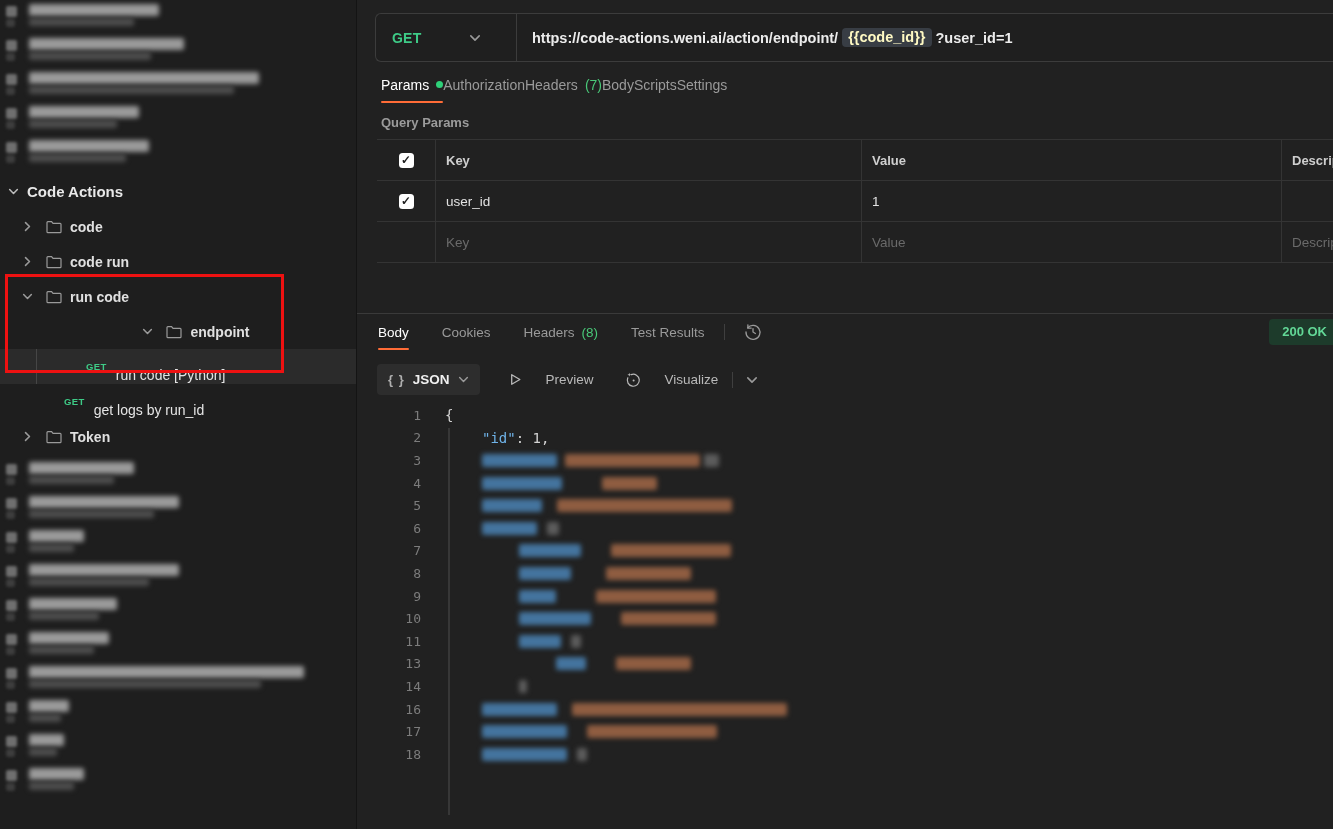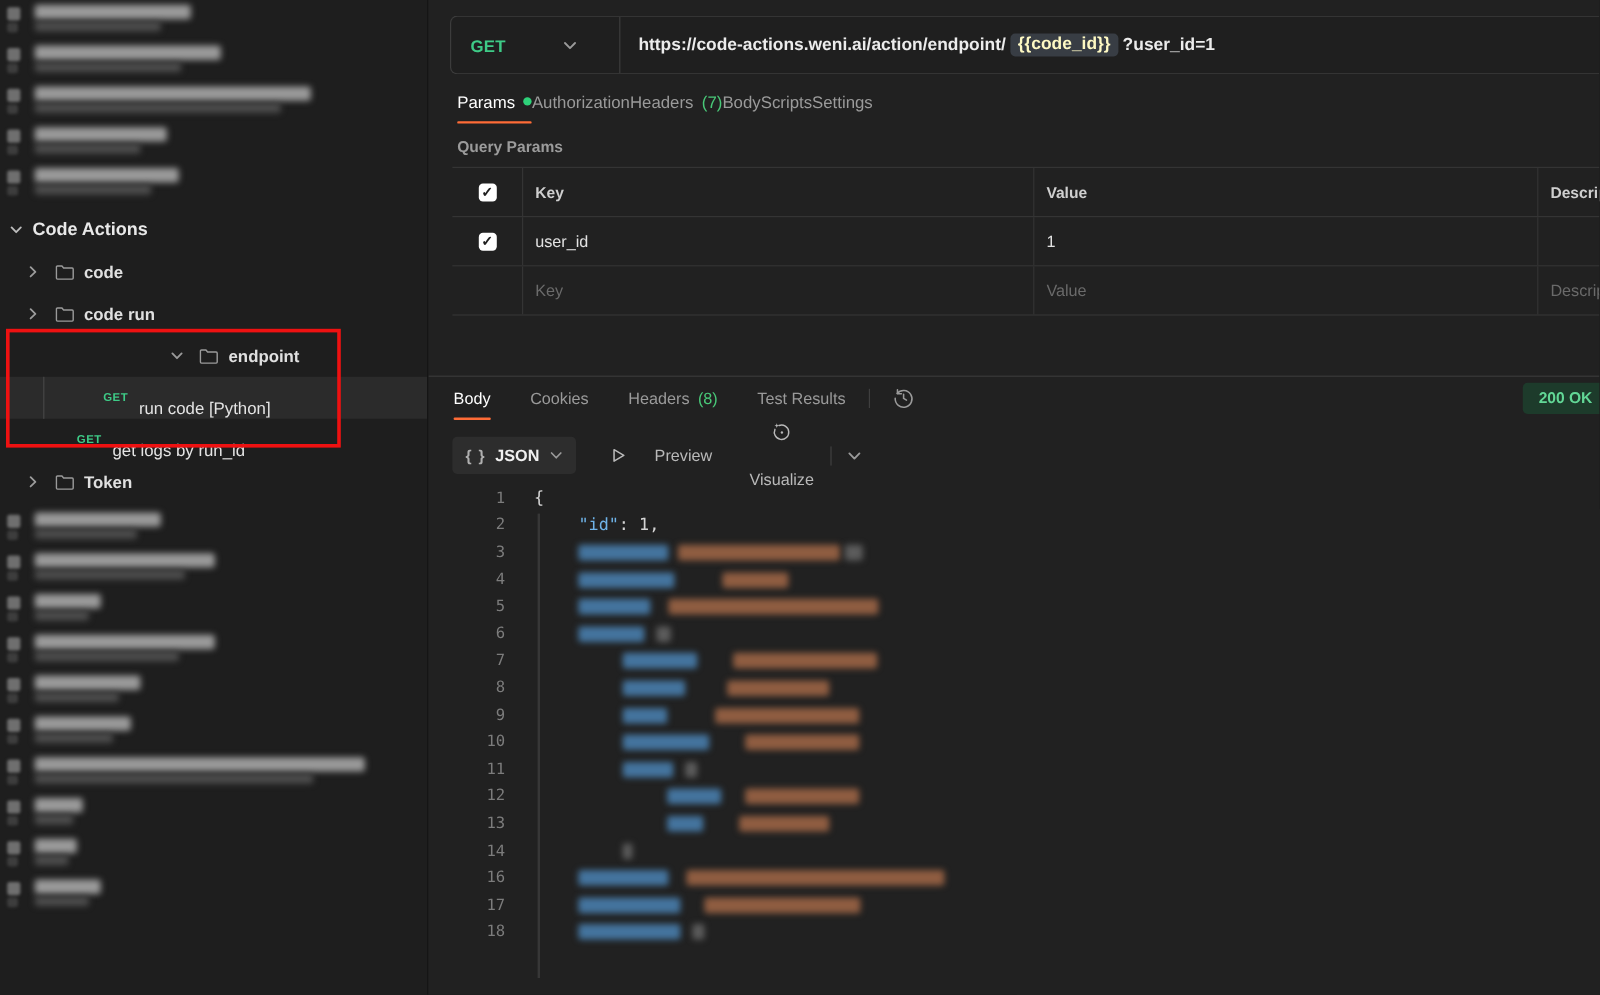--- a/index.html
+++ b/index.html
@@ -105,21 +105,21 @@
   .resp-toolbar { display:flex; align-items:center; height:31px; margin:14px 0 0 20px;
                   gap:0; }
   .fmt-btn { display:flex; align-items:center; gap:8px; height:31px; padding:0 11px;
              background:#2d2d2d; border-radius:4px; cursor:pointer; }
   .braces { color:#b0b0b0; font-size:13px; font-weight:700; letter-spacing:1px; }
   .fmt-label { color:#f0f0f0; font-size:13.5px; font-weight:600; }
   .fmt-btn .chev, .tool-item .chev { color:#9a9a9a; display:flex; }
   .tool-item { display:flex; align-items:center; gap:24px; color:#b9b9b9; font-size:13.5px;
                cursor:pointer; }
   .tool-item.preview { margin-left:29px; }
-  .tool-item.visualize { margin-left:31px;flex-direction:column; }
+  .tool-item.visualize { margin-left:31px; }
   .toolbar-vdiv { width:1px; height:16px; background:#3f3f3f; margin:0 13px 0 14px; }
 
   
   .code-view { position:relative; margin-top:9px; font-family:"DejaVu Sans Mono", monospace;
                font-size:14px; height:411px; overflow:hidden; }
   .code-view::before { content:""; position:absolute; left:91px; top:24px; bottom:0;
                        width:2px; background:#373737; }
   .code-line { display:flex; align-items:center; height:22.6px; }
   .ln { width:64px; flex:none; text-align:right; padding-right:0; color:#7c7c7c;
         font-size:13px; }
@@ -210,20 +210,33 @@
             </svg>
         </span>
         <span class="folder">
           <svg width="16" height="14" viewBox="0 0 16 14" fill="none">
               <path d="M1 2.6c0-.5.4-.9.9-.9h3.7l1.4 1.7h7.1c.5 0 .9.4.9.9v7.4c0 .5-.4.9-.9.9H1.9a.9.9 0 0 1-.9-.9V2.6z" stroke="#9a9a9a" stroke-width="1.2"></path>
             </svg>
         </span>
         <span class="t-label">code run</span>
       </div>
 
+      <div class="tree-row lvl1">
+        <span class="chev">
+          <svg width="11" height="11" viewBox="0 0 10 10" fill="none">
+              <path d="M1.5 3.2 5 6.8l3.5-3.6" stroke="#9a9a9a" stroke-width="1.4" stroke-linecap="round" stroke-linejoin="round"></path>
+            </svg>
+        </span>
+        <span class="folder">
+          <svg width="16" height="14" viewBox="0 0 16 14" fill="none">
+              <path d="M1 2.6c0-.5.4-.9.9-.9h3.7l1.4 1.7h7.1c.5 0 .9.4.9.9v7.4c0 .5-.4.9-.9.9H1.9a.9.9 0 0 1-.9-.9V2.6z" stroke="#9a9a9a" stroke-width="1.2"></path>
+            </svg>
+        </span>
+        <span class="t-label">run code</span>
+      </div>
 
       <div class="tree-row lvl2">
         <span class="chev">
           <svg width="11" height="11" viewBox="0 0 10 10" fill="none">
               <path d="M1.5 3.2 5 6.8l3.5-3.6" stroke="#9a9a9a" stroke-width="1.4" stroke-linecap="round" stroke-linejoin="round"></path>
             </svg>
         </span>
         <span class="folder">
           <svg width="16" height="14" viewBox="0 0 16 14" fill="none">
               <path d="M1 2.6c0-.5.4-.9.9-.9h3.7l1.4 1.7h7.1c.5 0 .9.4.9.9v7.4c0 .5-.4.9-.9.9H1.9a.9.9 0 0 1-.9-.9V2.6z" stroke="#9a9a9a" stroke-width="1.2"></path>
@@ -510,24 +523,20 @@
         </div>
         <div class="code-line">
           <span class="ln">10</span>
           <span class="lc" style="padding-left: 74px;"><span class="blur b-key" style="width: 72px; margin-left: 0px;"></span><span class="blur b-val" style="width: 95px; margin-left: 30px;"></span></span>
         </div>
         <div class="code-line">
           <span class="ln">11</span>
           <span class="lc" style="padding-left: 74px;"><span class="blur b-key" style="width: 42px; margin-left: 0px;"></span><span class="blur b-gray" style="width: 10px; margin-left: 10px;"></span></span>
         </div>
         <div class="code-line">
-          <span class="ln">12</span>
-          <span class="lc" style="padding-left: 111px;"><span class="blur b-key" style="width: 45px; margin-left: 0px;"></span><span class="blur b-val" style="width: 95px; margin-left: 20px;"></span></span>
-        </div>
-        <div class="code-line">
           <span class="ln">13</span>
           <span class="lc" style="padding-left: 111px;"><span class="blur b-key" style="width: 30px; margin-left: 0px;"></span><span class="blur b-val" style="width: 75px; margin-left: 30px;"></span></span>
         </div>
         <div class="code-line">
           <span class="ln">14</span>
           <span class="lc" style="padding-left: 74px;"><span class="blur b-gray" style="width: 8px; margin-left: 0px;"></span></span>
         </div>
         <div class="code-line">
           <span class="ln">16</span>
           <span class="lc" style="padding-left: 37px;"><span class="blur b-key" style="width: 75px; margin-left: 0px;"></span><span class="blur b-val" style="width: 215px; margin-left: 15px;"></span></span>

